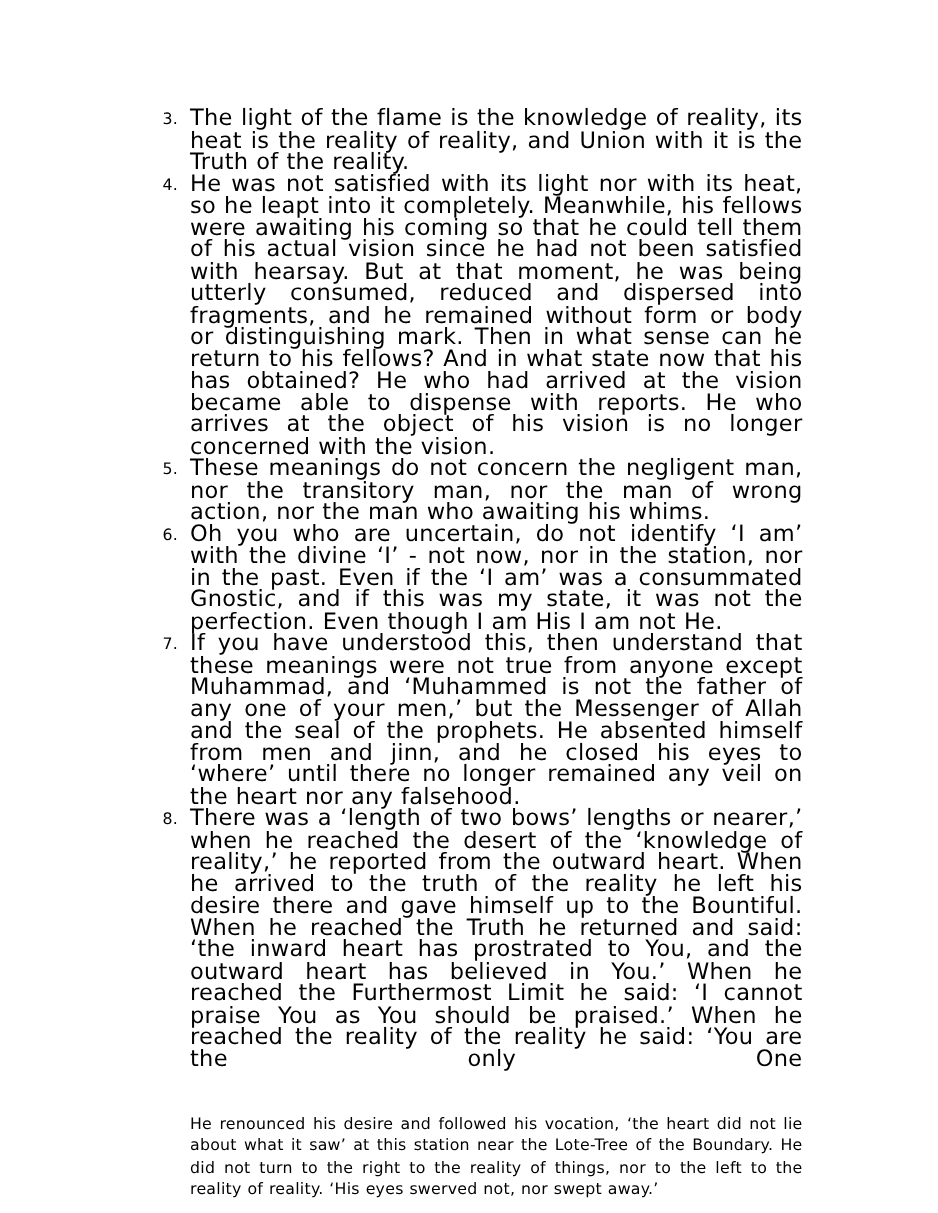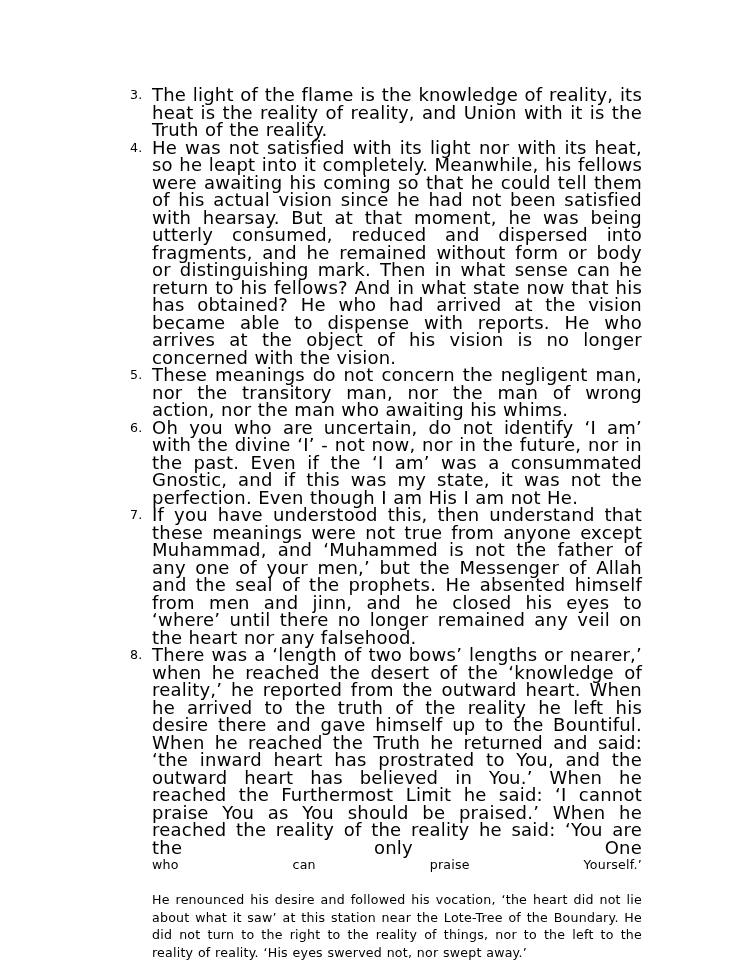--- a/index.html
+++ b/index.html
@@ -61,20 +61,21 @@
   .item-body.justify-last {
     text-align-last: justify;
   }
   .trailing {
     font-size: 12.6px;
     line-height: 17.5px;
     letter-spacing: 0.22px;
     word-spacing: 0.4px;
     text-align: justify;
     text-justify: inter-word;
+    margin-top: 16px;
   }
   .gap {
     height: 17.5px;
   }
   .stretch-line {
     display: block;
     text-align: justify;
     text-align-last: justify;
     font-size: 12.6px;
     line-height: 17.5px;
@@ -99,32 +100,31 @@
         <div class="item-body">He was not satisfied with its light nor with its heat, so he leapt into it completely. Meanwhile, his fellows were awaiting his coming so that he could tell them of his actual vision since he had not been satisfied with hearsay. But at that moment, he was being utterly consumed, reduced and dispersed into fragments, and he remained without form or body or distinguishing mark. Then in what sense can he return to his fellows? And in what state now that his has obtained? He who had arrived at the vision became able to dispense with reports. He who arrives at the object of his vision is no longer concerned with the vision.</div>
       </div>
 
       <div class="item">
         <span class="item-num">5.</span>
         <div class="item-body">These meanings do not concern the negligent man, nor the transitory man, nor the man of wrong action, nor the man who awaiting his whims.</div>
       </div>
 
       <div class="item">
         <span class="item-num">6.</span>
-        <div class="item-body">Oh you who are uncertain, do not identify ‘I am’ with the divine ‘I’ - not now, nor in the future, nor in the past. Even if the ‘I am’ was a consummated Gnostic, and if this was my state, it was not the perfection. Even though I am His I am not He.</div>
+        <div class="item-body">Oh you who are uncertain, do not identify ‘I am’ with the divine ‘I’ - not now, nor in the station, nor in the past. Even if the ‘I am’ was a consummated Gnostic, and if this was my state, it was not the perfection. Even though I am His I am not He.</div>
       </div>
 
       <div class="item">
         <span class="item-num">7.</span>
         <div class="item-body">If you have understood this, then understand that these meanings were not true from anyone except Muhammad, and ‘Muhammed is not the father of any one of your men,’ but the Messenger of Allah and the seal of the prophets. He absented himself from men and jinn, and he closed his eyes to ‘where’ until there no longer remained any veil on the heart nor any falsehood.</div>
       </div>
 
       <div class="item">
         <span class="item-num">8.</span>
         <div class="item-body justify-last">There was a ‘length of two bows’ lengths or nearer,’ when he reached the desert of the ‘knowledge of reality,’ he reported from the outward heart. When he arrived to the truth of the reality he left his desire there and gave himself up to the Bountiful. When he reached the Truth he returned and said: ‘the inward heart has prostrated to You, and the outward heart has believed in You.’ When he reached the Furthermost Limit he said: ‘I cannot praise You as You should be praised.’ When he reached the reality of the reality he said: ‘You are the only One</div>
-        <div class="stretch-line">who can praise Yourself.’</div>
       </div>
 
     </div>
 
     <div class="gap"></div>
 
     <div class="item">
       <div class="trailing">He renounced his desire and followed his vocation, ‘the heart did not lie about what it saw’ at this station near the Lote-Tree of the Boundary. He did not turn to the right to the reality of things, nor to the left to the reality of reality. ‘His eyes swerved not, nor swept away.’</div>
     </div>
 

